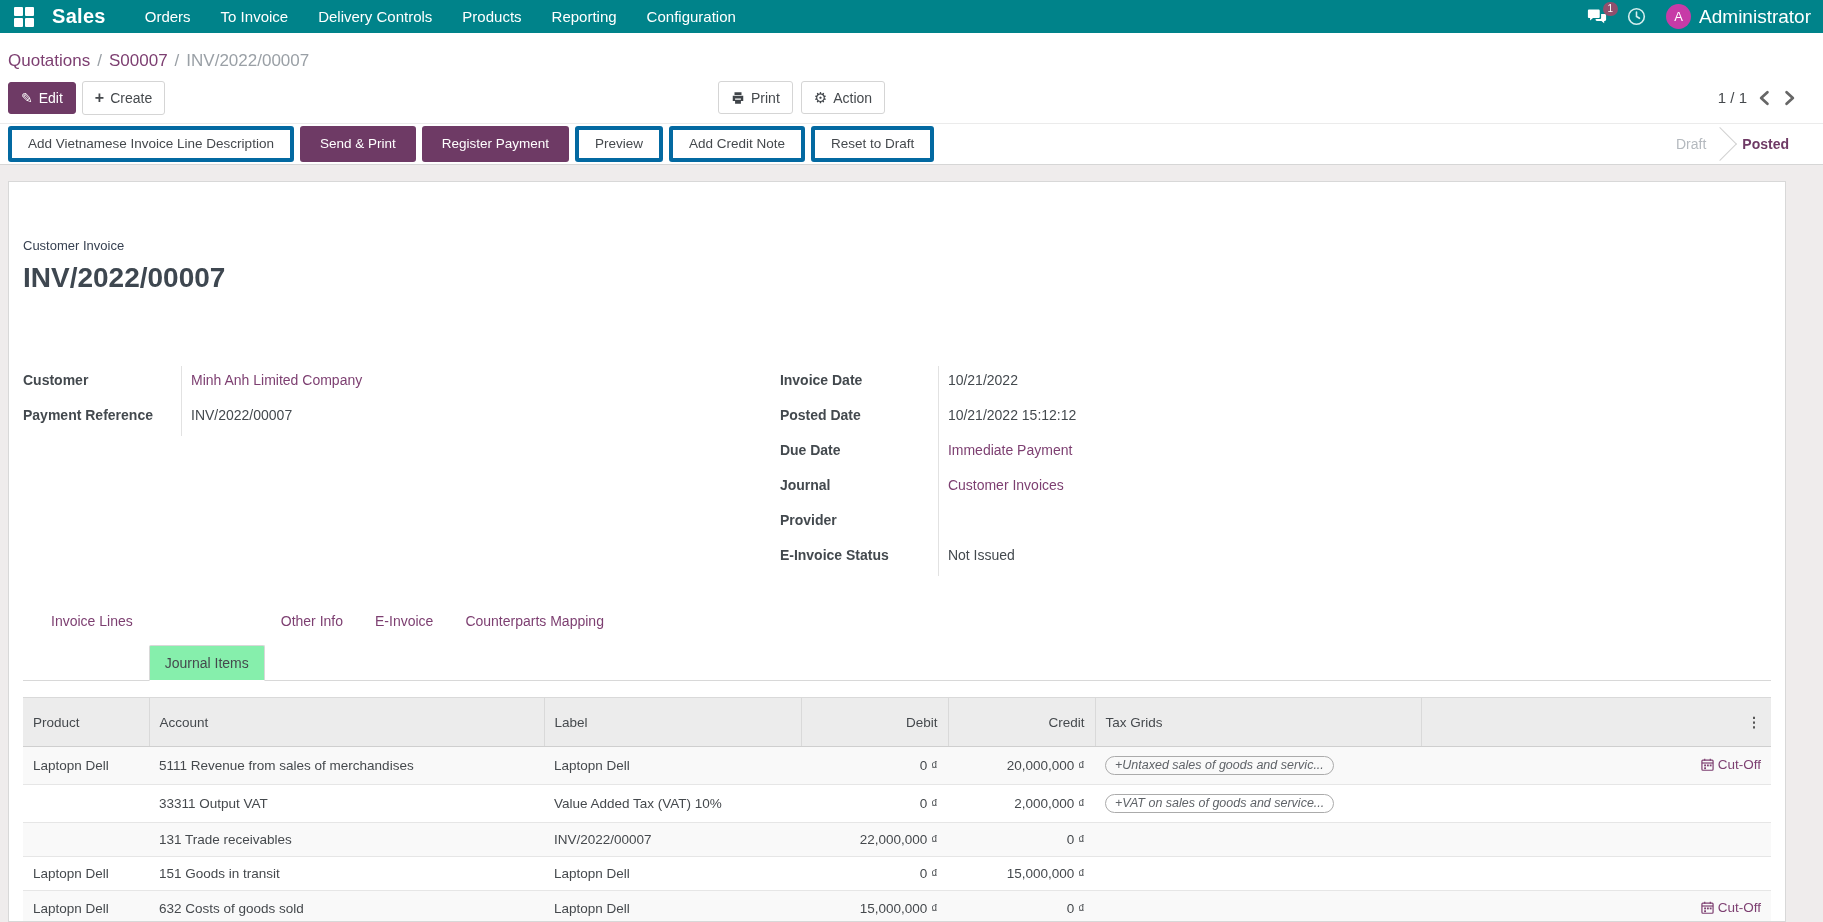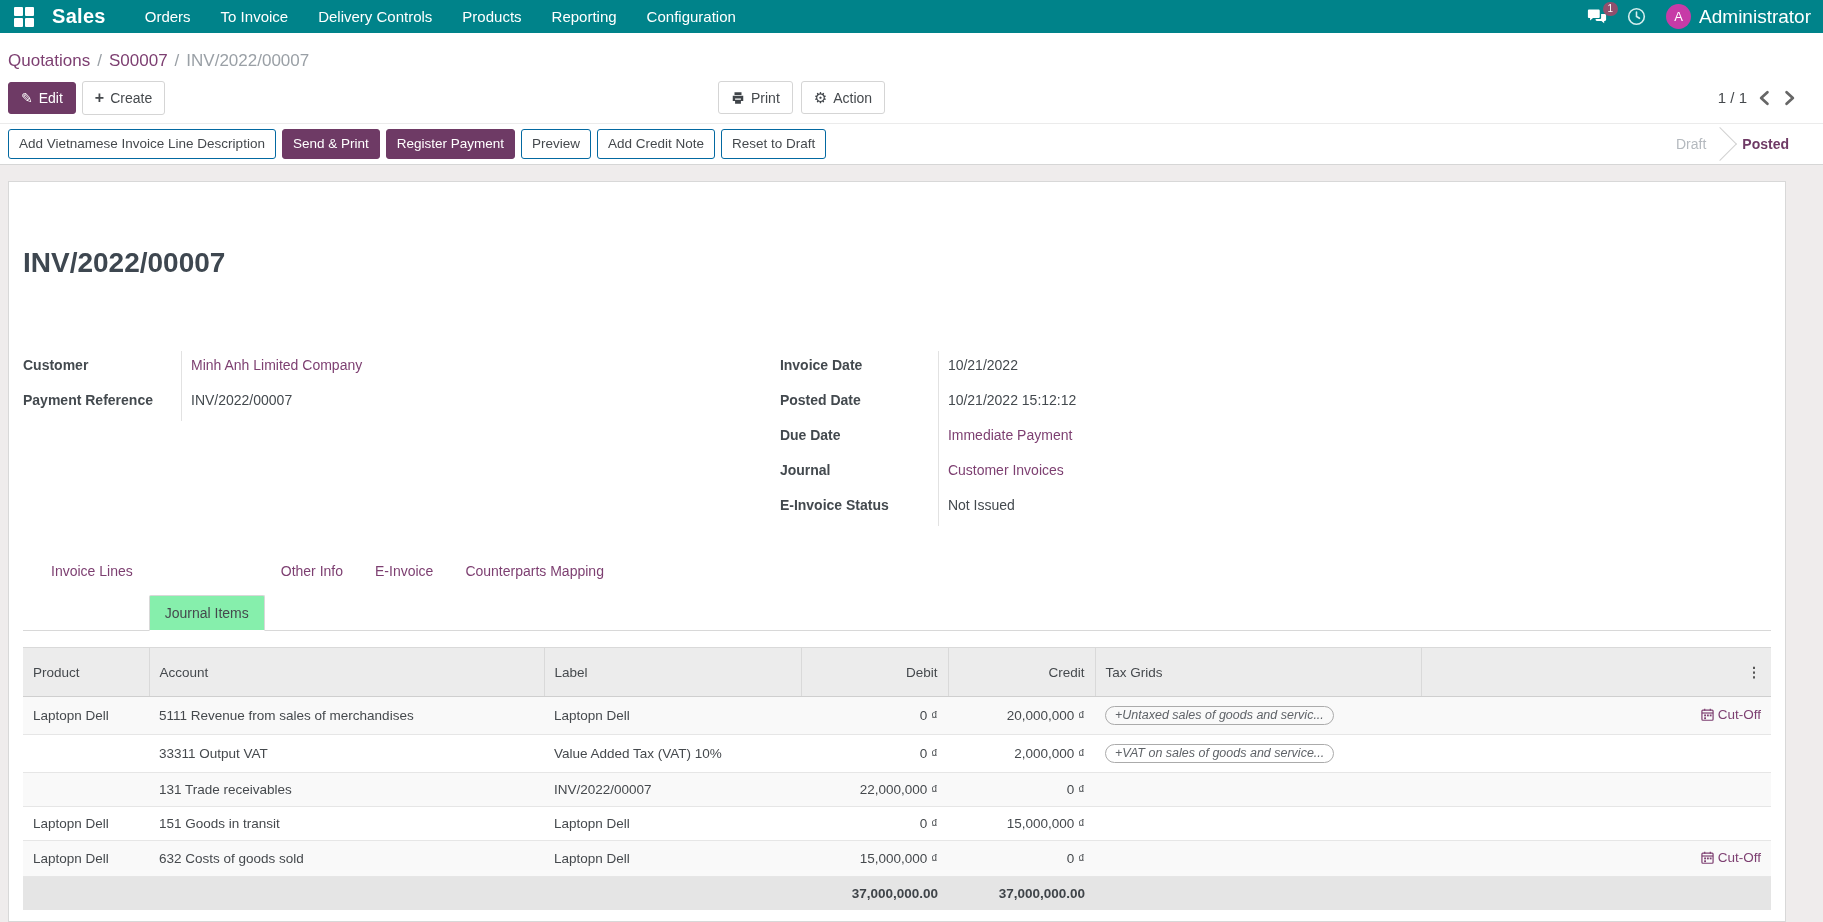--- a/index.html
+++ b/index.html
@@ -34,21 +34,21 @@
   .btn{font-size:14px;line-height:1;padding:8px 12px;border:1px solid #d5d5d5;border-radius:3px;background:#fff;color:var(--text);cursor:pointer;display:inline-flex;align-items:center;gap:6px;}
   .btn-primary{background:var(--primary);border-color:var(--primary);color:#fff;}
   .btn + .btn{margin-left:6px;}
   .cp-center{position:absolute;left:718px;display:flex;}
   .pager{margin-left:auto;display:flex;align-items:center;gap:8px;padding-right:14px;}
   .pager-count{font-size:15px;color:var(--text);}
   .pager-arrow{cursor:pointer;display:flex;align-items:center;padding:2px;}
 
   
   .statusbar{height:42px;flex:0 0 42px;background:#fff;border-top:1px solid #ebebeb;border-bottom:1px solid #d6d6d6;display:flex;align-items:center;padding:0 16px 0 8px;}
-  .sb-btn{font-size:13.5px;line-height:1;padding:7px 10px;border:1px solid #0369a1;border-radius:3px;background:#fff;color:var(--text);margin-right:6px;cursor:pointer;white-space:nowrap;}
+  .sb-btn{font-size:13.5px;line-height:1;padding:7px 16px;border:4px solid #0369a1;border-radius:3px;background:#fff;color:var(--text);margin-right:6px;cursor:pointer;white-space:nowrap;}
   .sb-btn.primary{background:var(--primary);border-color:var(--primary);color:#fff;}
   .states{margin-left:auto;display:flex;align-items:center;height:100%;overflow:hidden;}
   .state{font-size:14px;padding:0 18px;white-space:nowrap;cursor:pointer;}
   .state.inactive{color:#b4b9be;}
   .state.active{color:var(--primary);font-weight:700;}
   .state-arrow{width:24px;height:24px;border-top:1px solid #d2d2d2;border-right:1px solid #d2d2d2;transform:rotate(45deg);margin:0 -8px 0 -16px;flex:0 0 auto;}
 
   
   .content{flex:1;background:#efecec;padding:16px 37px 0 8px;overflow:hidden;}
   .sheet{background:#fff;border:1px solid #d8d8d8;height:100%;padding:56px 14px 20px 14px;overflow:hidden;}
@@ -177,20 +177,21 @@
       </div>
     <div class="states">
         <span class="state inactive">Draft</span>
         <span class="state-arrow"></span>
         <span class="state active">Posted</span>
       </div>
   </div>
 
   <div class="content">
     <div class="sheet">
+      <div class="doc-type">Customer Invoice</div>
       <h1 class="doc-title">INV/2022/00007</h1>
 
       <div class="fields">
         <div class="fcol-left">
             <div class="frow">
               <span class="flabel">Customer</span>
               <div class="fvalue link">Minh Anh Limited Company</div>
             </div>
             <div class="frow">
               <span class="flabel">Payment Reference</span>
@@ -206,20 +207,24 @@
               <span class="flabel">Posted Date</span>
               <div class="fvalue">10/21/2022 15:12:12</div>
             </div>
             <div class="frow">
               <span class="flabel">Due Date</span>
               <div class="fvalue link">Immediate Payment</div>
             </div>
             <div class="frow">
               <span class="flabel">Journal</span>
               <div class="fvalue link">Customer Invoices</div>
+            </div>
+            <div class="frow">
+              <span class="flabel">Provider</span>
+              <div class="fvalue"></div>
             </div>
             <div class="frow">
               <span class="flabel">E-Invoice Status</span>
               <div class="fvalue">Not Issued</div>
             </div>
           </div>
       </div>
 
       <div class="tabs">
           <div class="tab">Invoice Lines</div>

